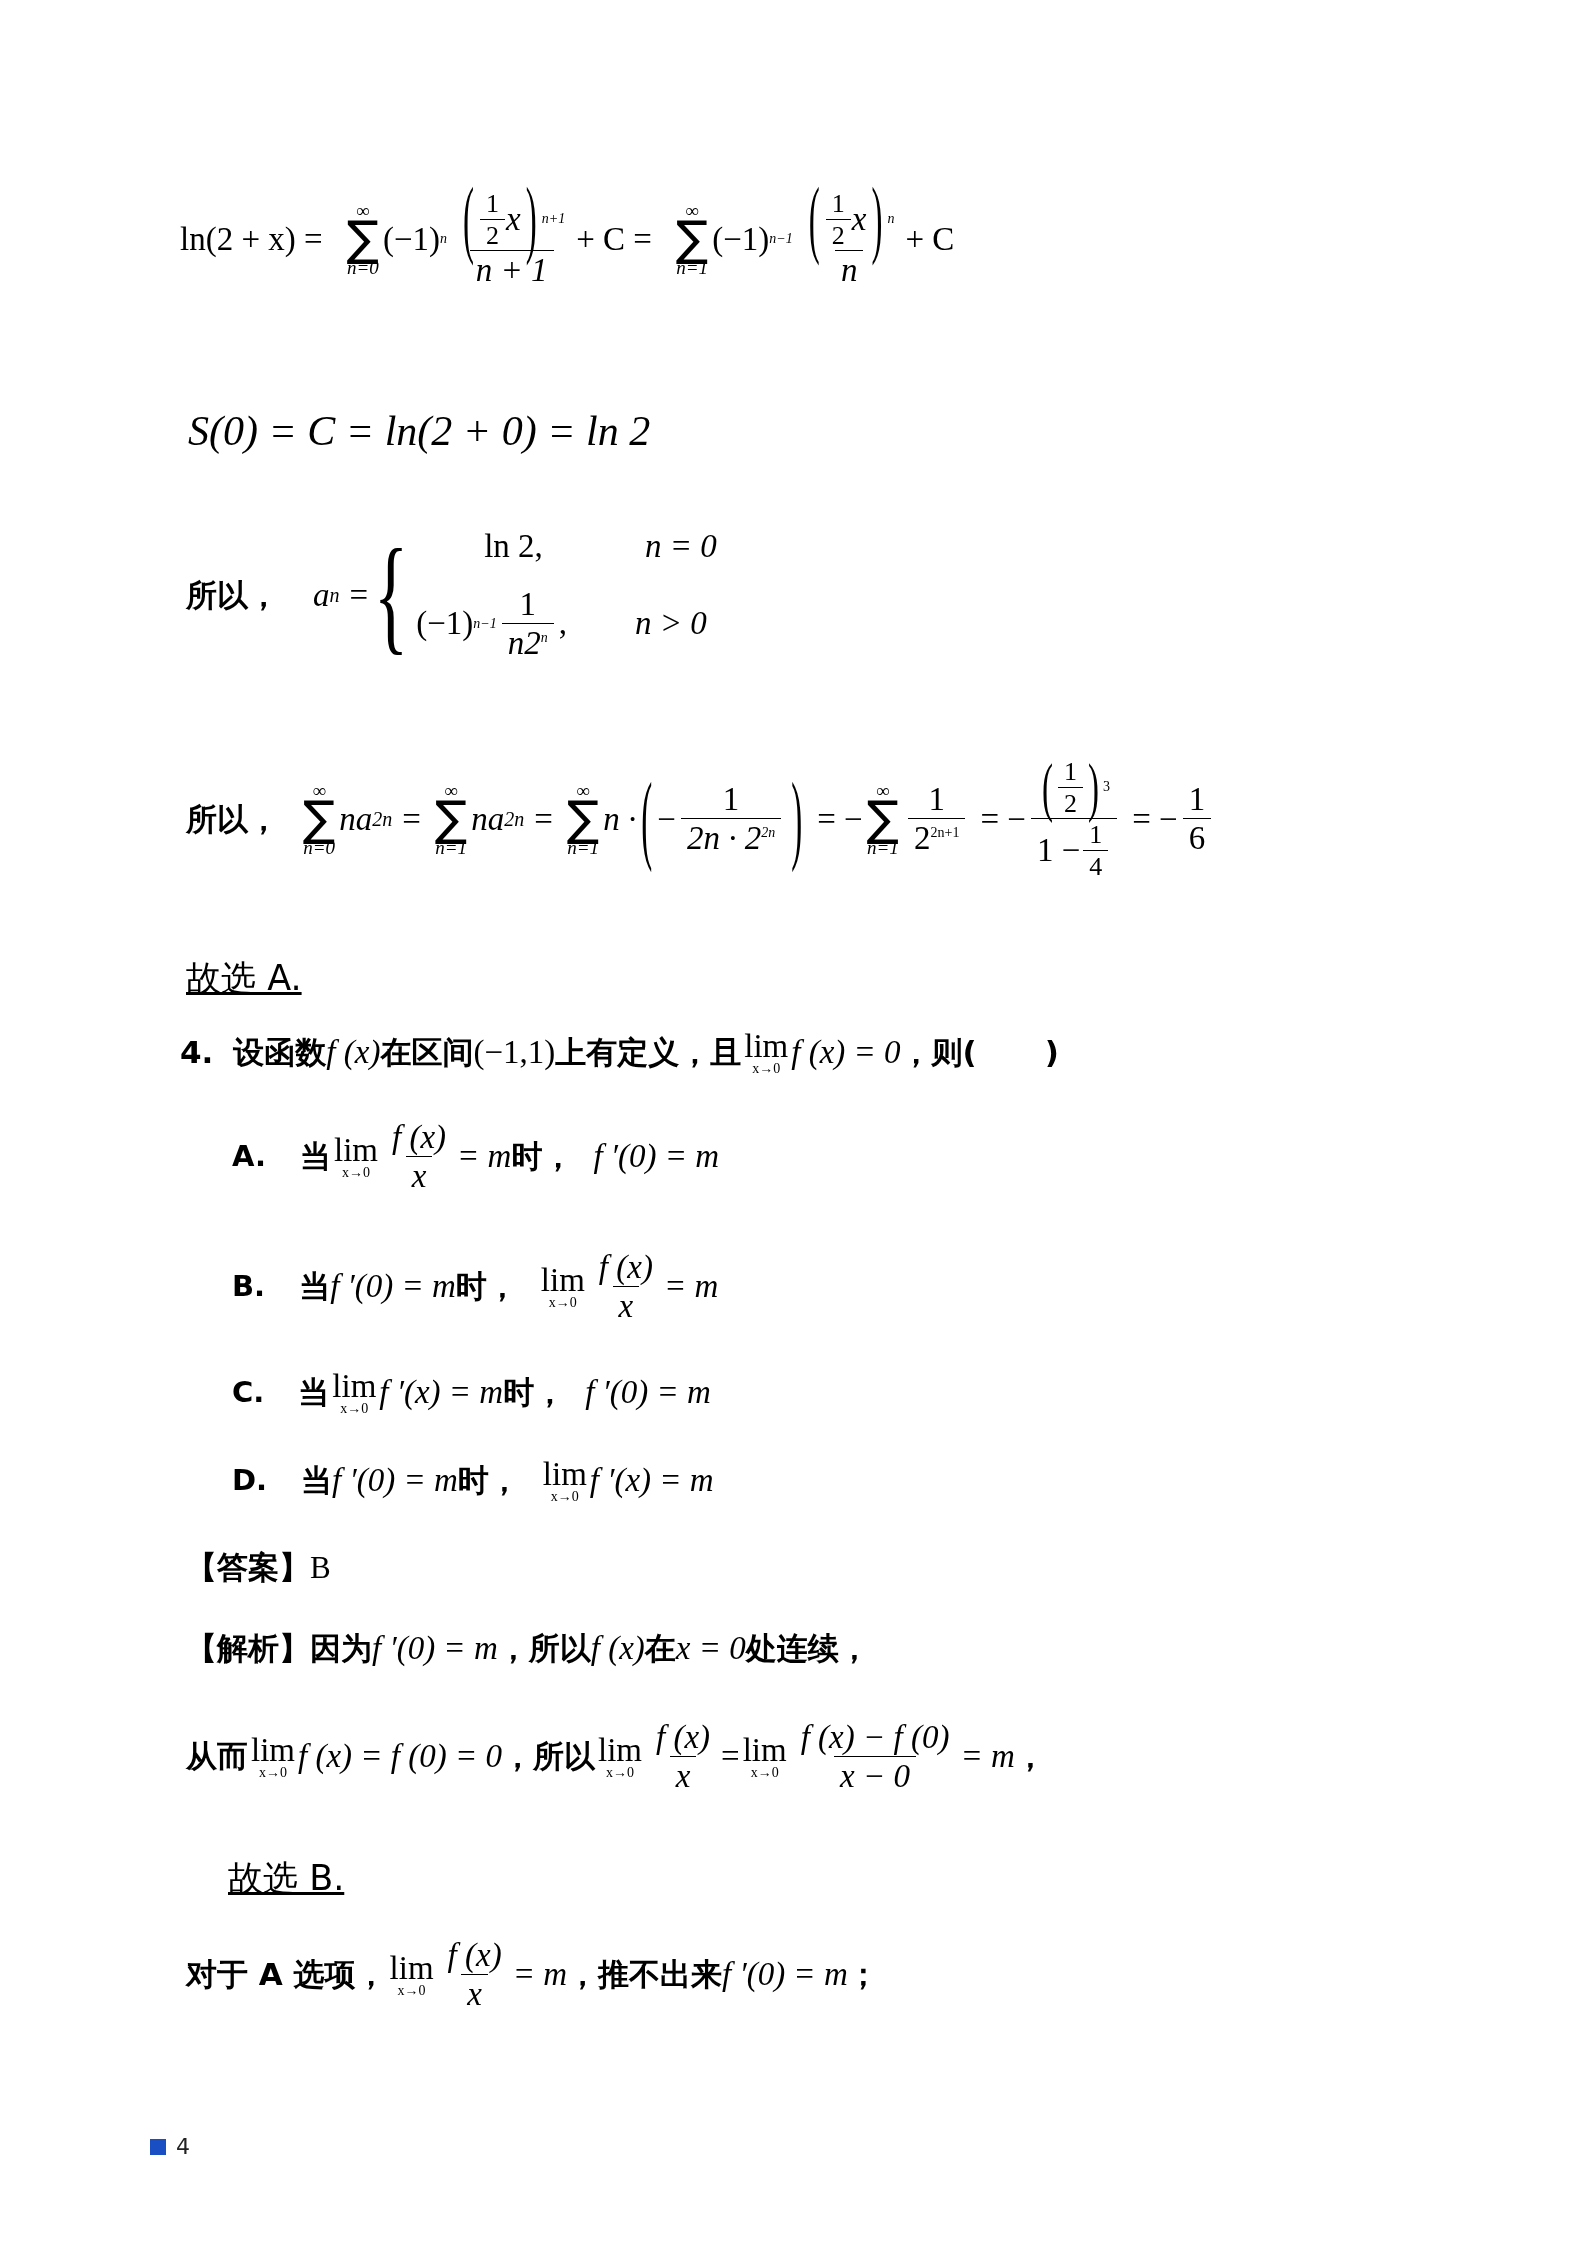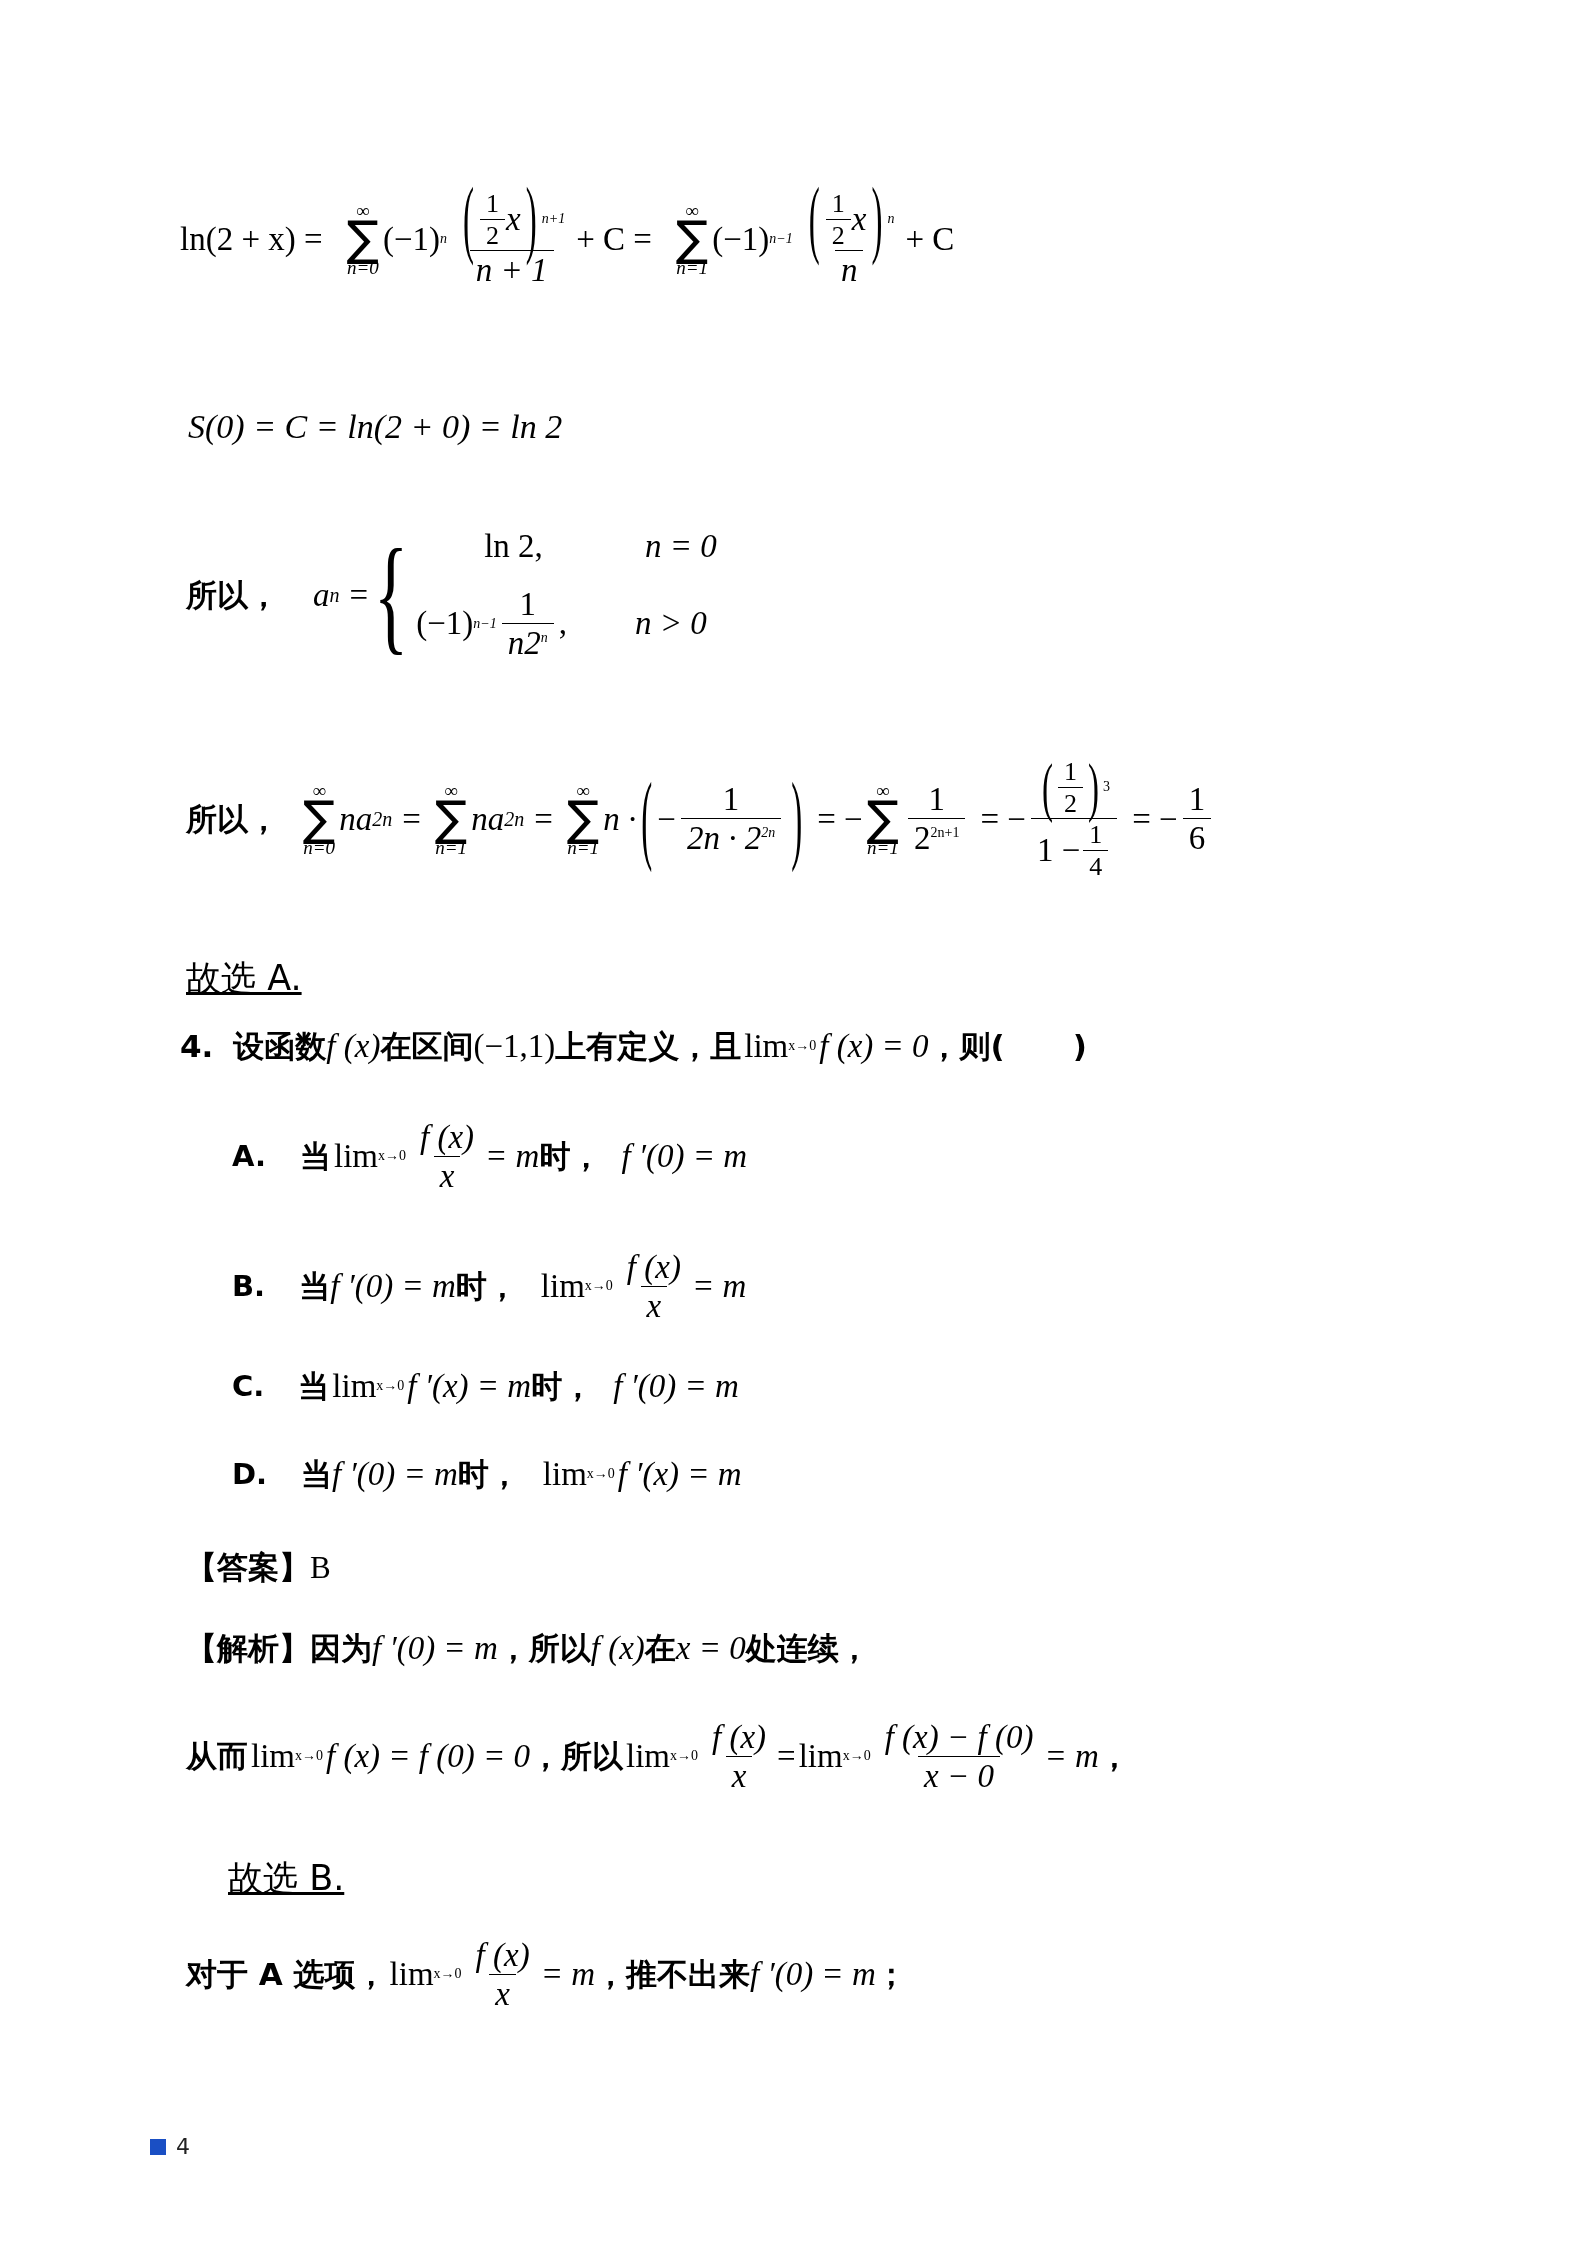--- a/index.html
+++ b/index.html
@@ -59,21 +59,21 @@
     margin:0 4px;
     line-height:1;
   }
   .bigop .op { font-size:48px; font-style:normal; font-family:"DejaVu Sans",sans-serif; line-height:0.85; }
   .bigop .up { font-size:19px; font-style:normal; margin-bottom:-2px;}
   .bigop .lo { font-size:19px; font-style:italic; margin-top:-1px;}
 
   
   .lim {
     display:inline-flex;
-    flex-direction:row;
+    flex-direction:column;
     align-items:center;
     justify-content:space-between;
     margin:0 3px;
     line-height:1.02;
   }
   .lim .l1 { font-style:normal; }
   .lim .l2 { font-size:14px; margin-top:-2px;}
 
   
   .pr { font-style:normal; display:inline-block; transform:scaleY(2.0); margin:0 4px; }
@@ -162,21 +162,21 @@
         </span>
         <span class="it">x</span>
         <span class="pr1">)</span>
           <span class="sup">n</span>
       </span>
       <span class="den it">n</span>
     </span>
     <span class="rm">+ C</span>
   </div>
 
-  <div class="blk mathline" style="left:188px; top:410px; font-size:34px;">
+  <div class="blk mathline" style="left:188px; top:410px; font-size:42px;">
     <span class="it">S(0) = C = ln(2 + 0) = ln 2</span>
   </div>
 
   <div class="blk mathline" style="left:186px; top:530px;">
     <span class="cjk">所以，</span>
     <span class="sp14"></span>
     <span class="it">a</span>
       <span class="sub">n</span>
     <span class="sp4"></span>
     <span class="rm">=</span>

